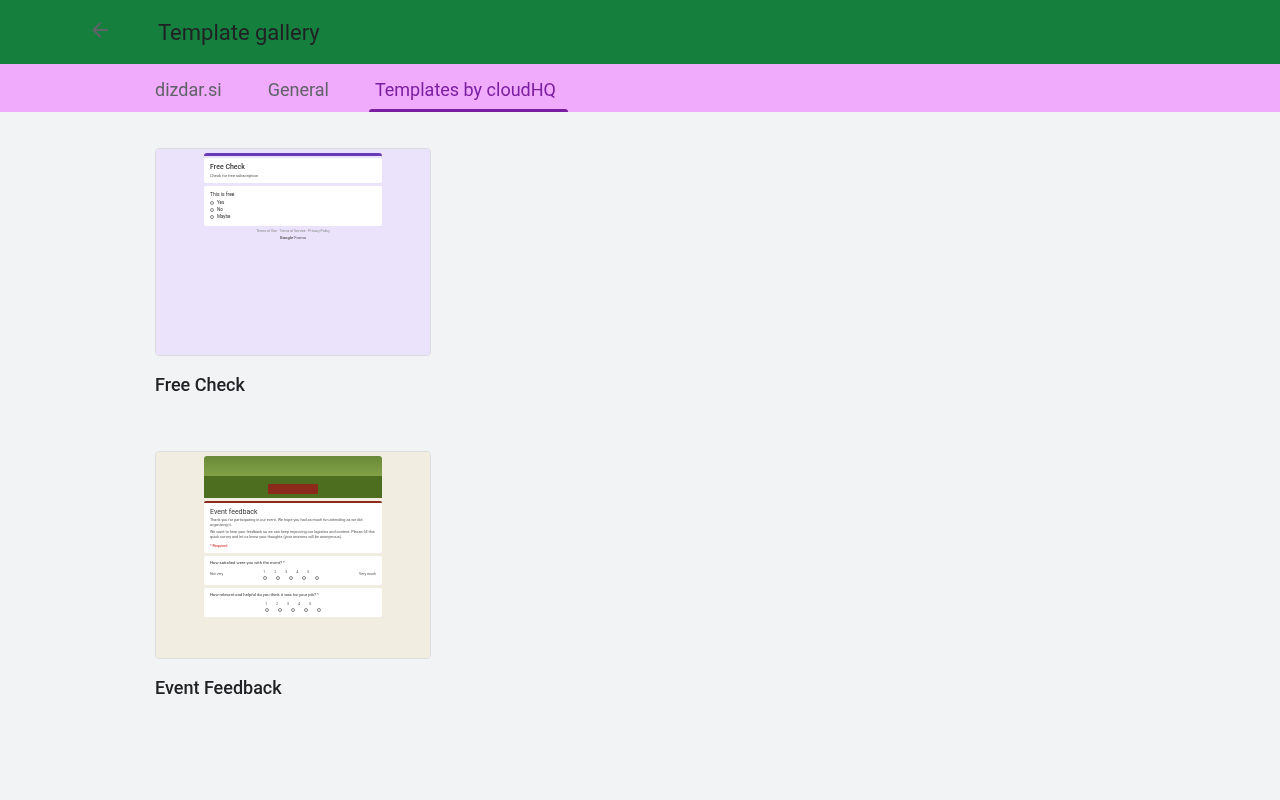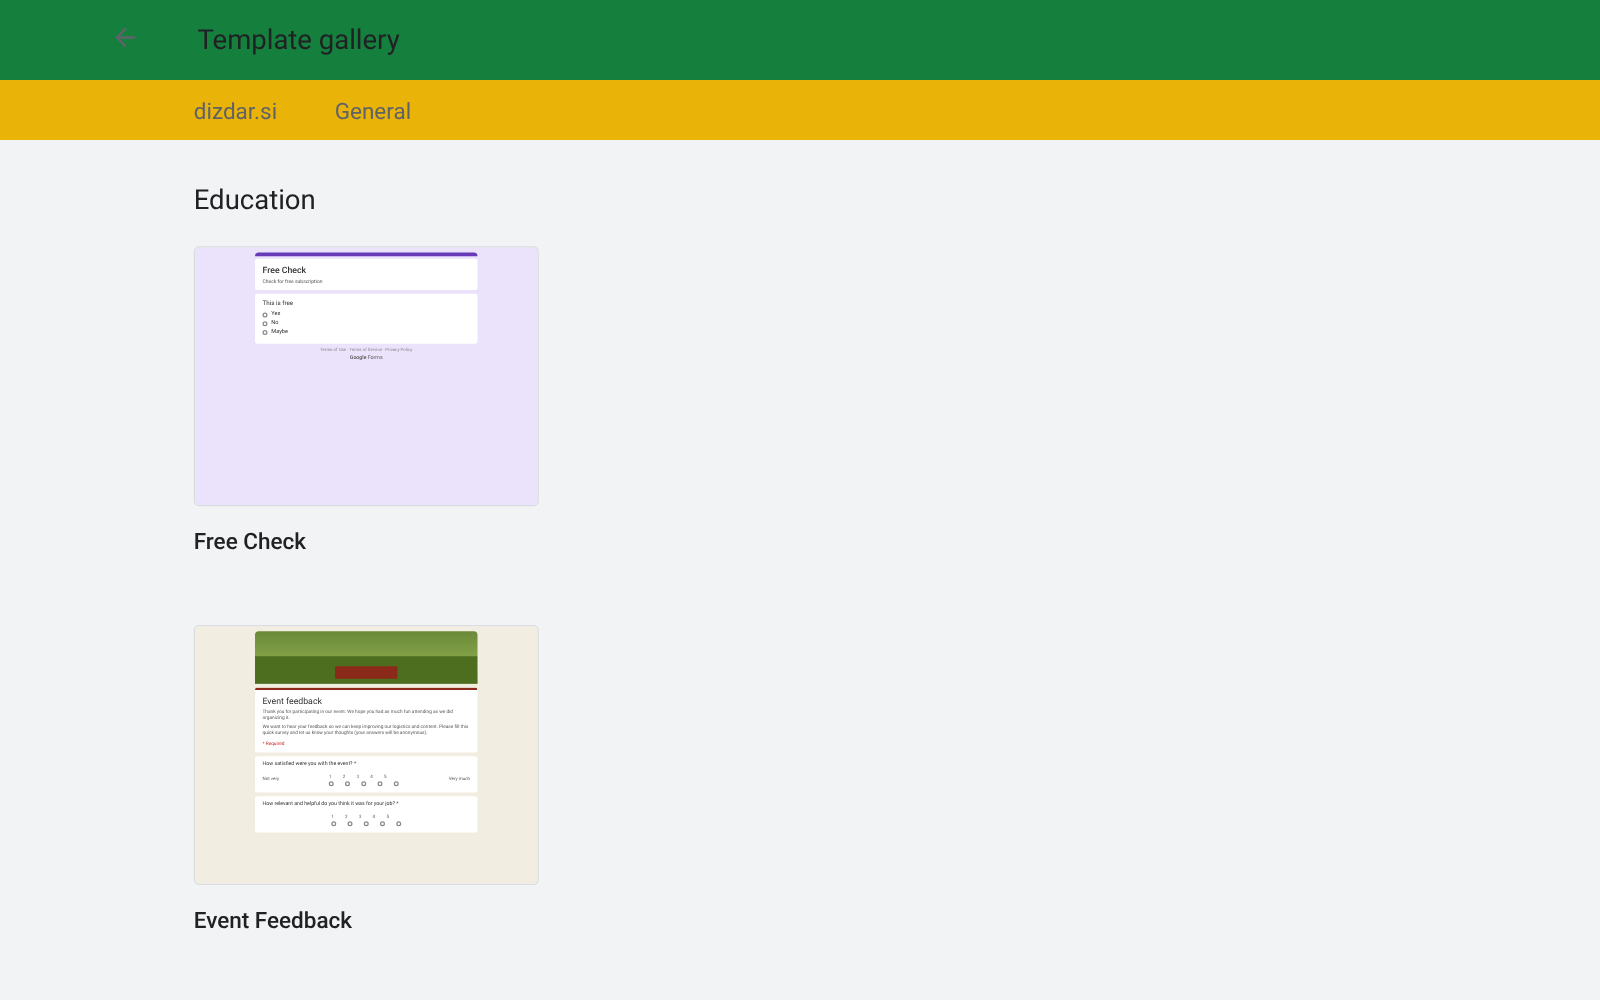--- a/index.html
+++ b/index.html
@@ -33,21 +33,21 @@
     }
     .title {
       margin-left: 78px;
       font-size: 22px;
       font-weight: 400;
       color: #202124;
     }
     .tabs {
       display: flex;
       padding-left: 155px;
-      background: #eab308;
+      background: #f0abfc;
       border-bottom: 0;
       height: 48px;
       align-items: flex-end;
     }
     .tab {
       padding: 0 16px 12px 0;
       margin-right: 30px;
       font-size: 18px;
       color: #5f6368;
       cursor: pointer;
@@ -184,26 +184,26 @@
     <svg width="24" height="24" viewBox="0 0 24 24" fill="#5f6368">
       <path d="M20 11H7.83l5.59-5.59L12 4l-8 8 8 8 1.41-1.41L7.83 13H20v-2z"></path>
     </svg>
   </div>
   <div class="title">Template gallery</div>
 </div>
 
 <div class="tabs">
   <div class="tab">dizdar.si</div>
   <div class="tab">General</div>
+  <div class="tab active">Templates by cloudHQ</div>
 </div>
 
 <div class="content">
 
   <div class="section">
-    <div class="section-title">Education</div>
 
     <div class="template-card">
       <div class="thumb-freecheck">
         <div class="fc-topbar"></div>
         <div class="fc-card">
           <div class="fc-title">Free Check</div>
           <div class="fc-sub">Check for free subscription</div>
         </div>
         <div class="fc-card">
           <div class="fc-q">This is free</div>

